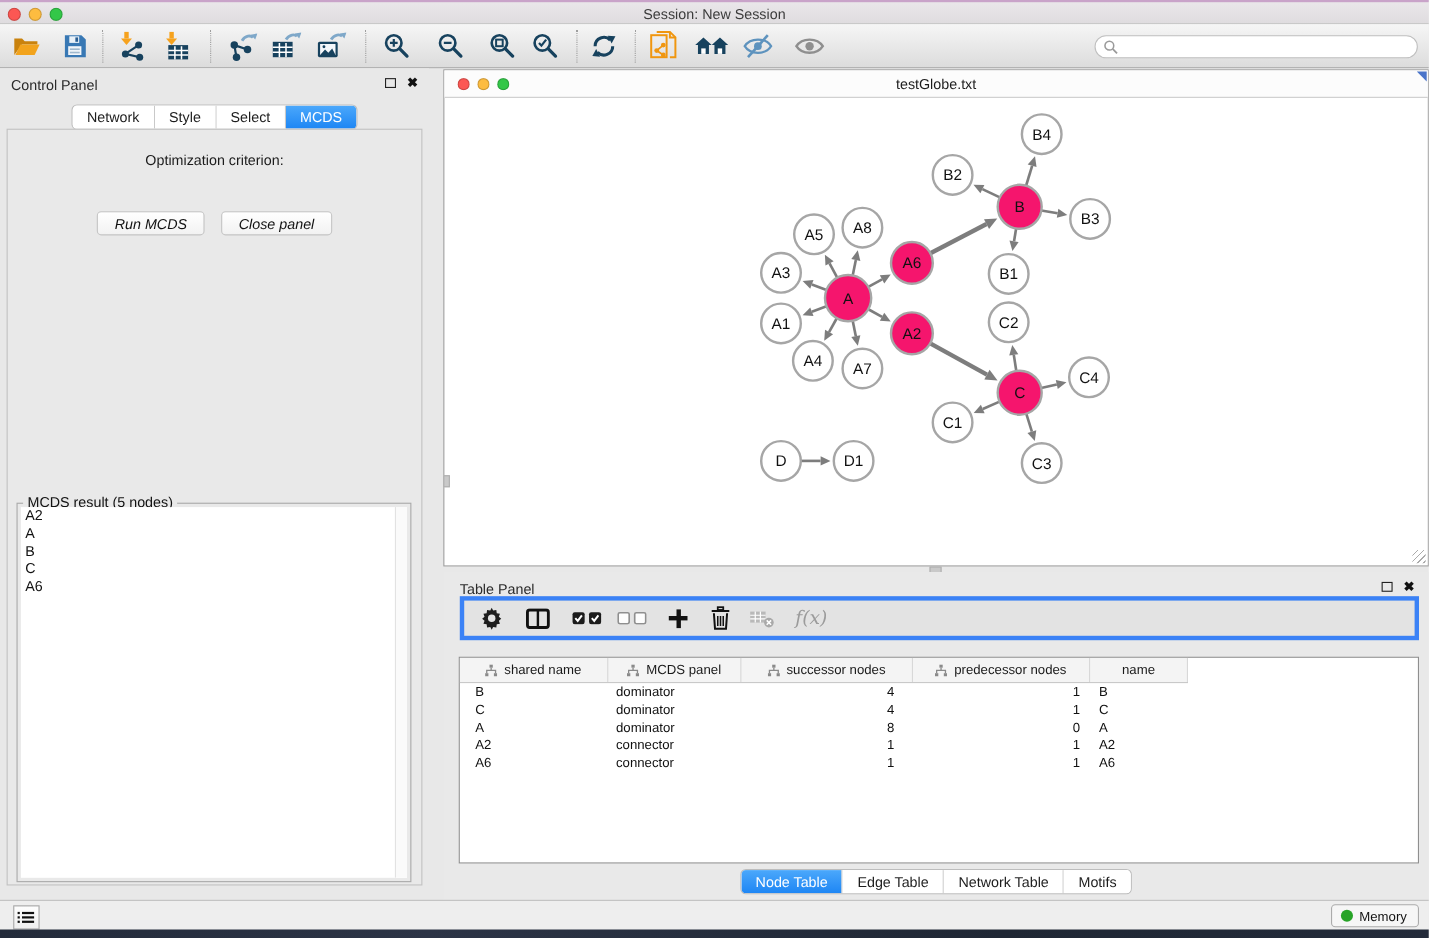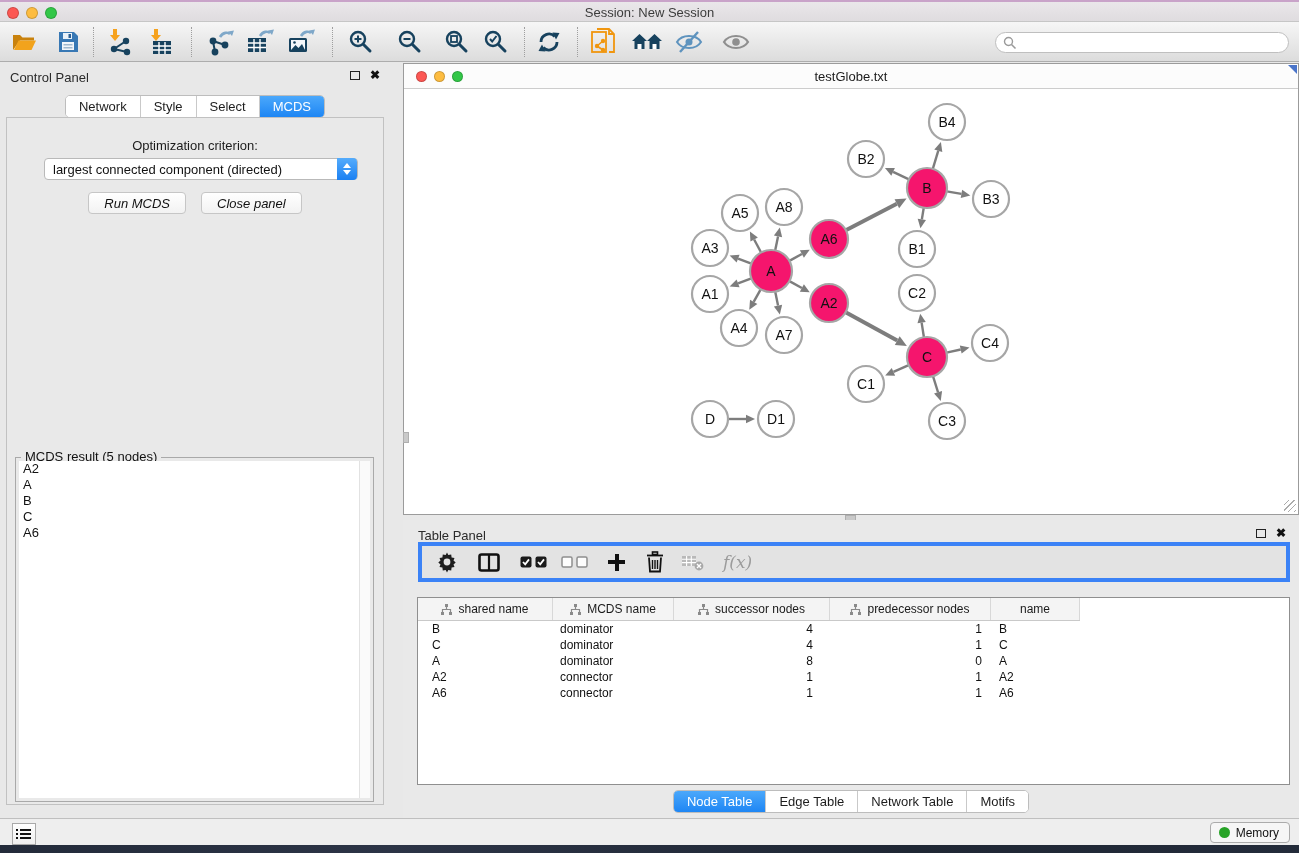--- a/index.html
+++ b/index.html
@@ -276,27 +276,20 @@
     <div class="cp-tabs">
       <div class="tabgroup">
         <span class="tab">Network</span>
         <span class="tab">Style</span>
         <span class="tab">Select</span>
         <span class="tab active">MCDS</span>
       </div>
     </div>
     <div class="cp-body">
       <div class="opt-label">Optimization criterion:</div>
-      <div class="select">
-        <span>largest connected component (directed)</span>
-        <span class="stepper">
-            <span class="chev-up"></span>
-            <span class="chev-dn"></span>
-          </span>
-      </div>
       <div class="btn-row">
         <button class="mac-btn">Run MCDS</button>
         <button class="mac-btn">Close panel</button>
       </div>
       <div class="result-box">
         <span class="result-legend">MCDS result (5 nodes)</span>
         <div class="result-list">
           <div class="result-item">A2</div>
           <div class="result-item">A</div>
           <div class="result-item">B</div>
@@ -474,21 +467,21 @@
             </svg>
           <span>shared name</span>
         </div>
         <div class="th c1">
           <svg class="icon" width="11" height="11" viewBox="0 0 11 11">
               <rect x="4" y="0" width="3" height="3" fill="#8A8A8A"></rect>
               <path d="M5.5 3 v2.5 M1.5 8 V5.5 h8 V8" stroke="#8A8A8A" stroke-width="1.2" fill="none"></path>
               <rect x="0" y="8" width="3" height="3" fill="#8A8A8A"></rect>
               <rect x="8" y="8" width="3" height="3" fill="#8A8A8A"></rect>
             </svg>
-          <span>MCDS name</span>
+          <span>MCDS panel</span>
         </div>
         <div class="th c2">
           <svg class="icon" width="11" height="11" viewBox="0 0 11 11">
               <rect x="4" y="0" width="3" height="3" fill="#8A8A8A"></rect>
               <path d="M5.5 3 v2.5 M1.5 8 V5.5 h8 V8" stroke="#8A8A8A" stroke-width="1.2" fill="none"></path>
               <rect x="0" y="8" width="3" height="3" fill="#8A8A8A"></rect>
               <rect x="8" y="8" width="3" height="3" fill="#8A8A8A"></rect>
             </svg>
           <span>successor nodes</span>
         </div>

